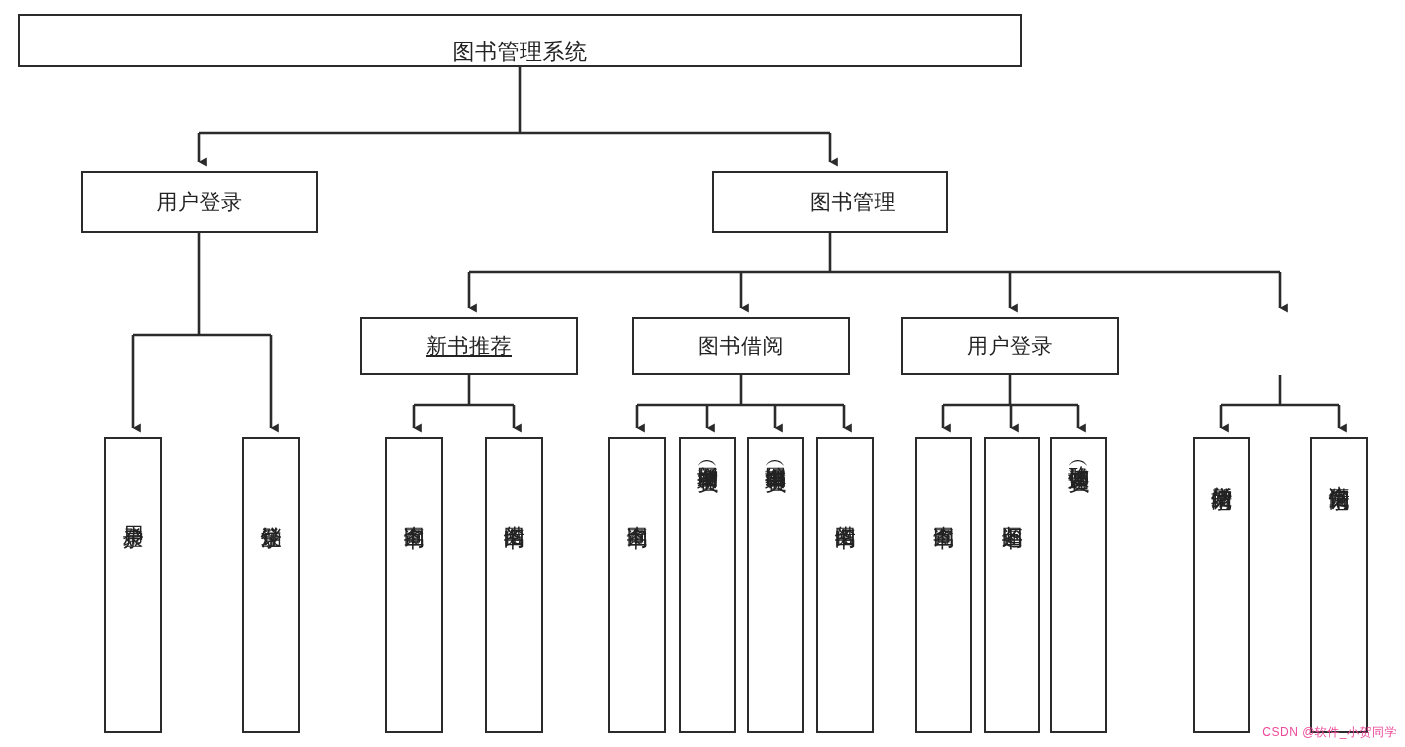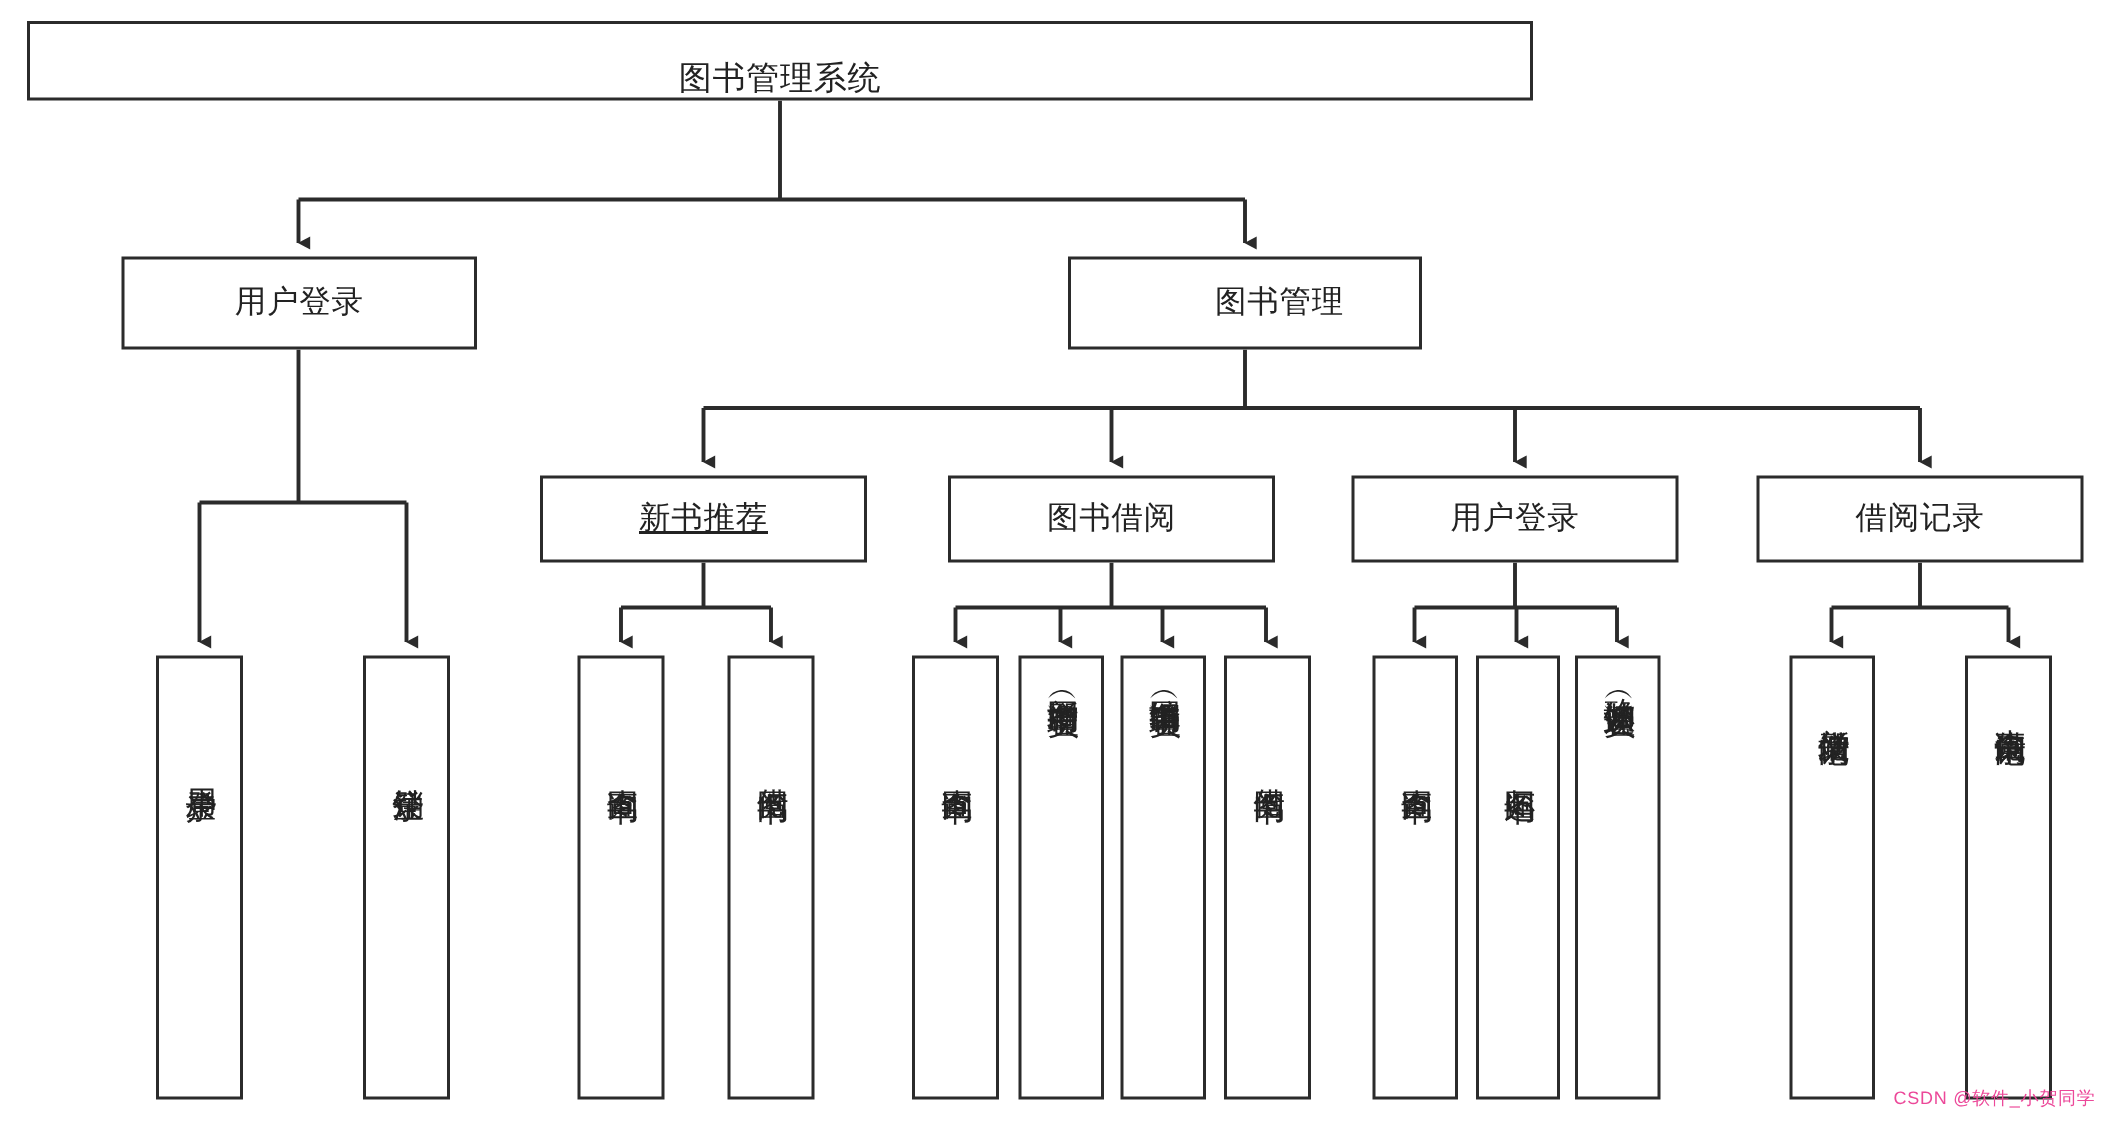--- a/index.html
+++ b/index.html
@@ -139,23 +139,20 @@
 
   <div class="node horiz" style="left:360px; top:317px; width:218px; height:58px;text-decoration:underline;">
     <span class="label">新书推荐</span>
   </div>
   <div class="node horiz" style="left:632px; top:317px; width:218px; height:58px;">
     <span class="label">图书借阅</span>
   </div>
   <div class="node horiz" style="left:901px; top:317px; width:218px; height:58px;">
     <span class="label">用户登录</span>
   </div>
-  <div class="node horiz" style="left:1171px; top:317px; width:218px; height:58px;">
-    <span class="label">借阅记录</span>
-  </div>
 
   <div class="node vert" style="left:104px; top:437px; width:58px; height:296px; padding-top:70px;">
     <span class="label">用户登录</span>
   </div>
   <div class="node vert" style="left:242px; top:437px; width:58px; height:296px; padding-top:70px;">
     <span class="label">注销登录</span>
   </div>
 
   <div class="node vert" style="left:385px; top:437px; width:58px; height:296px; padding-top:70px;">
     <span class="label">查询图书</span>

